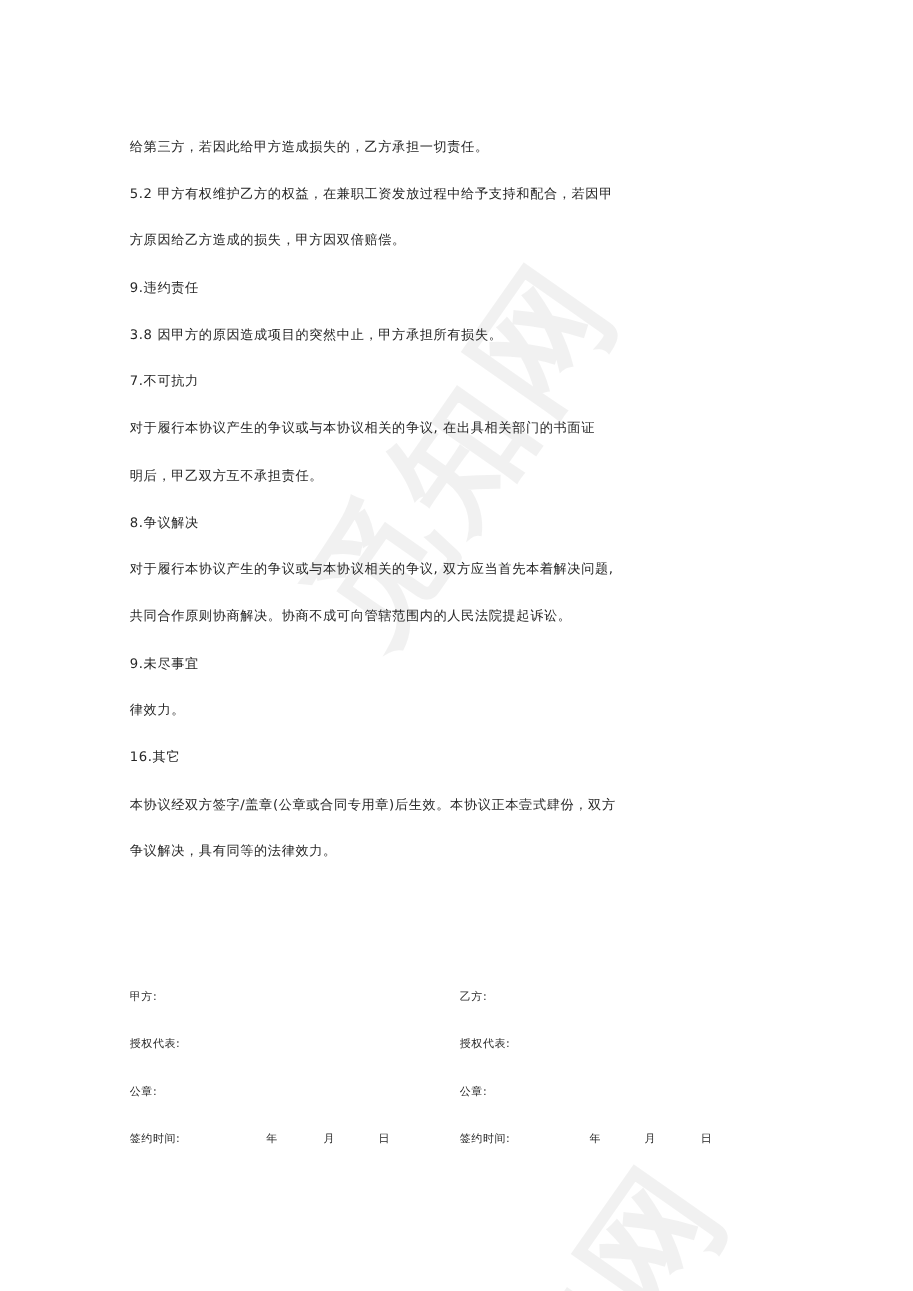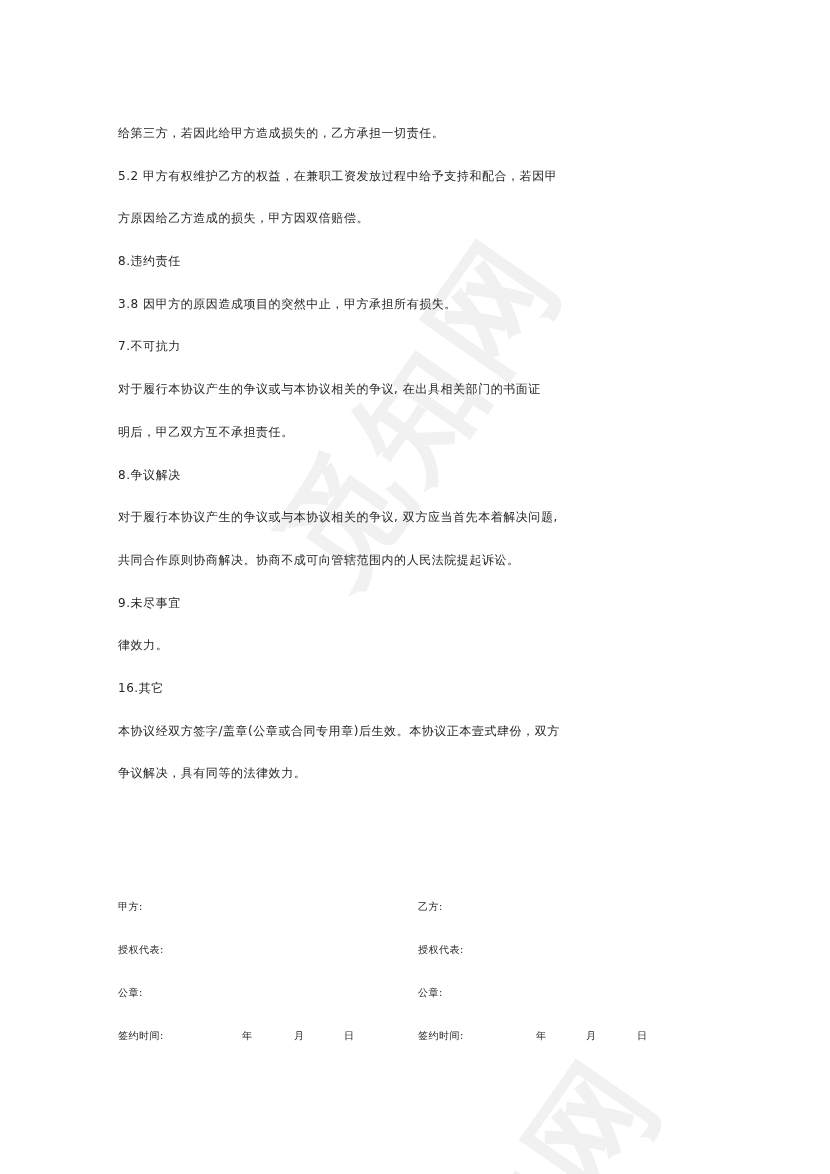--- a/index.html
+++ b/index.html
@@ -82,21 +82,21 @@
 
 <div class="page">
 
   <div class="watermark wm1">觅知网</div>
   <div class="watermark wm2">觅知网</div>
 
   <div class="content">
     <div class="line">给第三方，若因此给甲方造成损失的，乙方承担一切责任。</div>
     <div class="line">5.2 甲方有权维护乙方的权益，在兼职工资发放过程中给予支持和配合，若因甲</div>
     <div class="line">方原因给乙方造成的损失，甲方因双倍赔偿。</div>
-    <div class="line">8.违约责任</div>
+    <div class="line">9.违约责任</div>
     <div class="line">3.8 因甲方的原因造成项目的突然中止，甲方承担所有损失。</div>
     <div class="line">7.不可抗力</div>
     <div class="line">对于履行本协议产生的争议或与本协议相关的争议, 在出具相关部门的书面证</div>
     <div class="line">明后，甲乙双方互不承担责任。</div>
     <div class="line">8.争议解决</div>
     <div class="line">对于履行本协议产生的争议或与本协议相关的争议, 双方应当首先本着解决问题,</div>
     <div class="line">共同合作原则协商解决。协商不成可向管辖范围内的人民法院提起诉讼。</div>
     <div class="line">9.未尽事宜</div>
     <div class="line">律效力。</div>
     <div class="line">16.其它</div>

